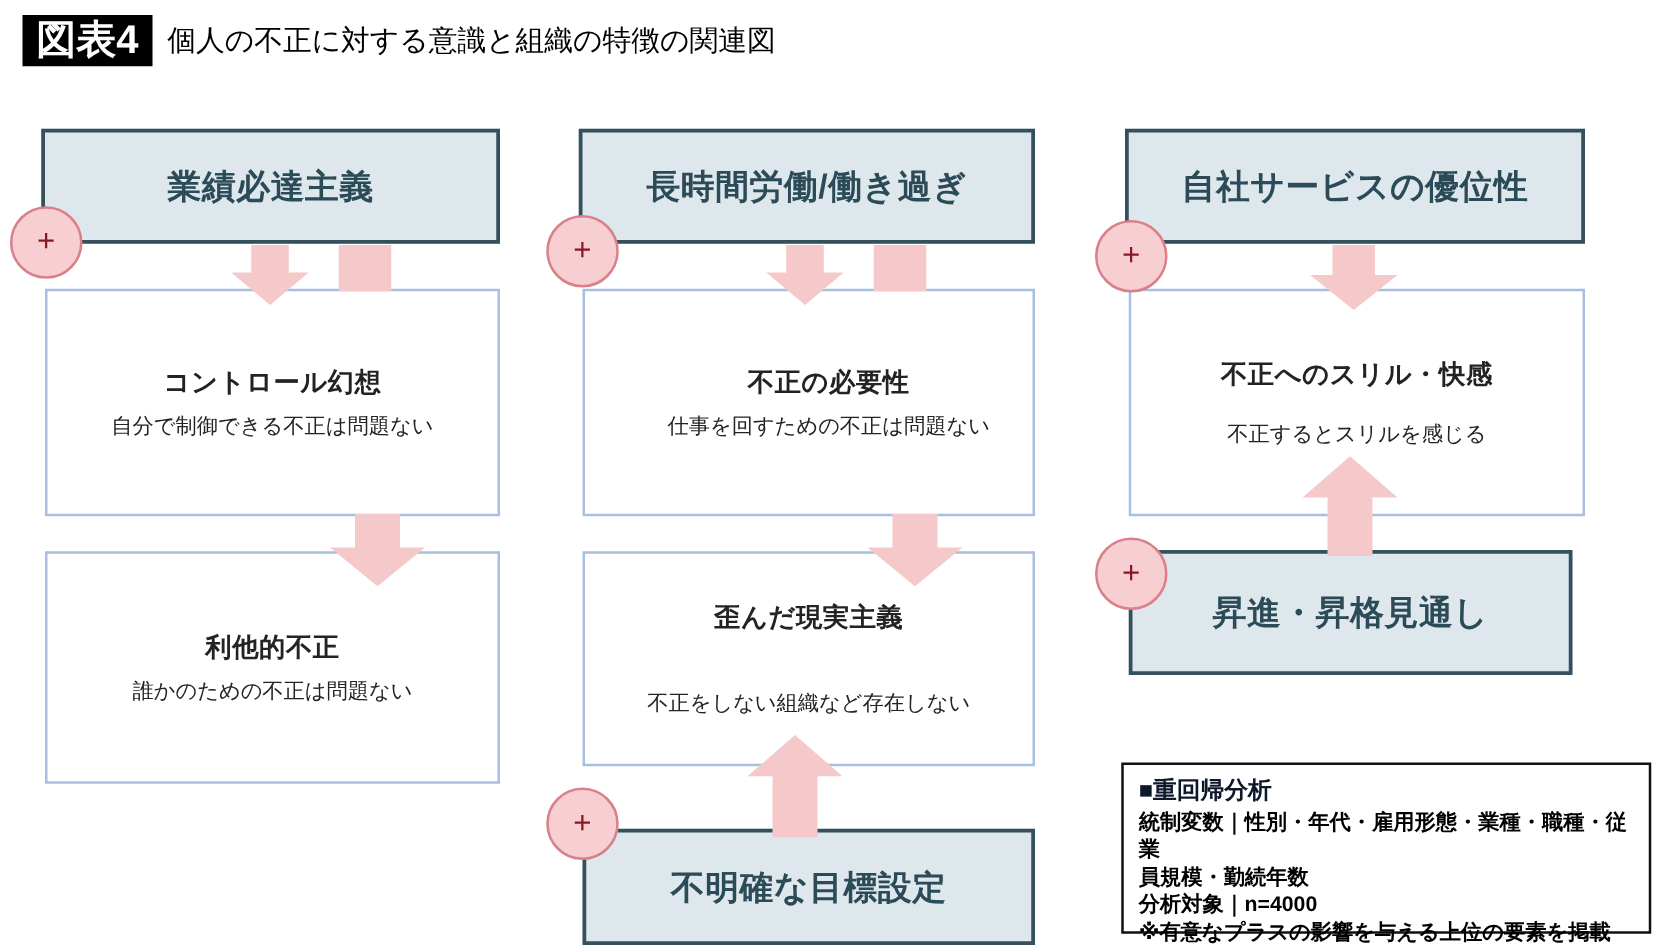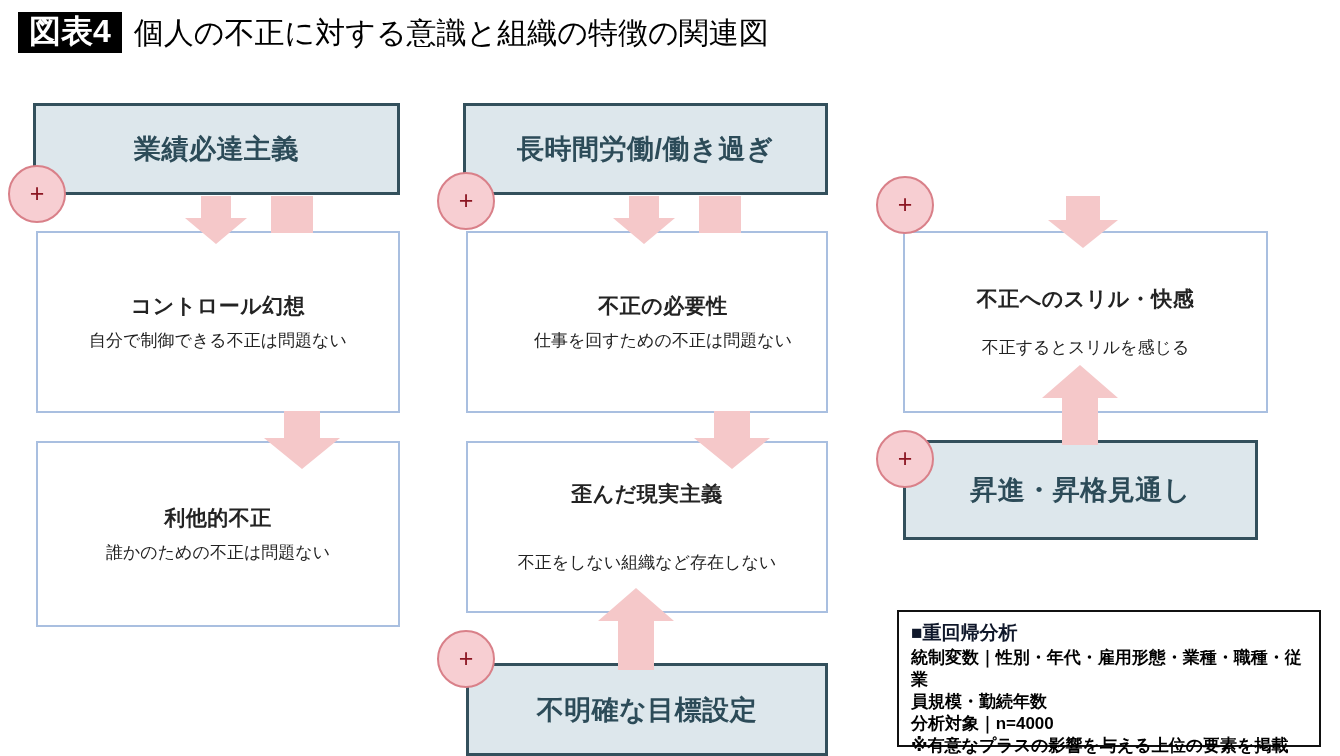--- a/index.html
+++ b/index.html
@@ -16,21 +16,21 @@
   
   .title-row{position:absolute;left:18px;top:12px;display:flex;align-items:center;gap:12px;}
   .fig-badge{
     background:#000000;color:#ffffff;
     font-size:32px;font-weight:bold;
     padding:3px 11px 6px 11px;
     line-height:1.0;
     letter-spacing:0px;
   }
   .title-text{
-    font-size:30px;font-weight:500;color:#000000;
+    font-size:23px;font-weight:500;color:#000000;
     line-height:1.0;letter-spacing:0px;
   }
 
   
   .box{position:absolute;box-sizing:border-box;}
   .box-head{
     background:#dde7ec;
     border:3px solid #33505c;
     display:flex;align-items:center;justify-content:center;
   }
@@ -159,20 +159,23 @@
       </svg>
   </div>
 
   <div class="box box-head" style="left:466px;top:663px;width:362px;height:93px;">
     <div class="b-title">不明確な目標設定</div>
   </div>
   <div class="plus" style="left:437px;top:630px;">
     <span>+</span>
   </div>
 
+  <div class="box box-head" style="left:900px;top:103px;width:368px;height:92px;">
+    <div class="b-title">自社サービスの優位性</div>
+  </div>
   <div class="plus" style="left:876px;top:176px;">
     <span>+</span>
   </div>
 
   <div class="arrow" style="left:1048px;top:196px;">
     <svg width="70" height="52" viewBox="0 0 70 52">
         <polygon points="18,0 52,0 52,24 70,24 35,52 0,24 18,24" fill="#f5c8c9"></polygon>
       </svg>
   </div>
 

